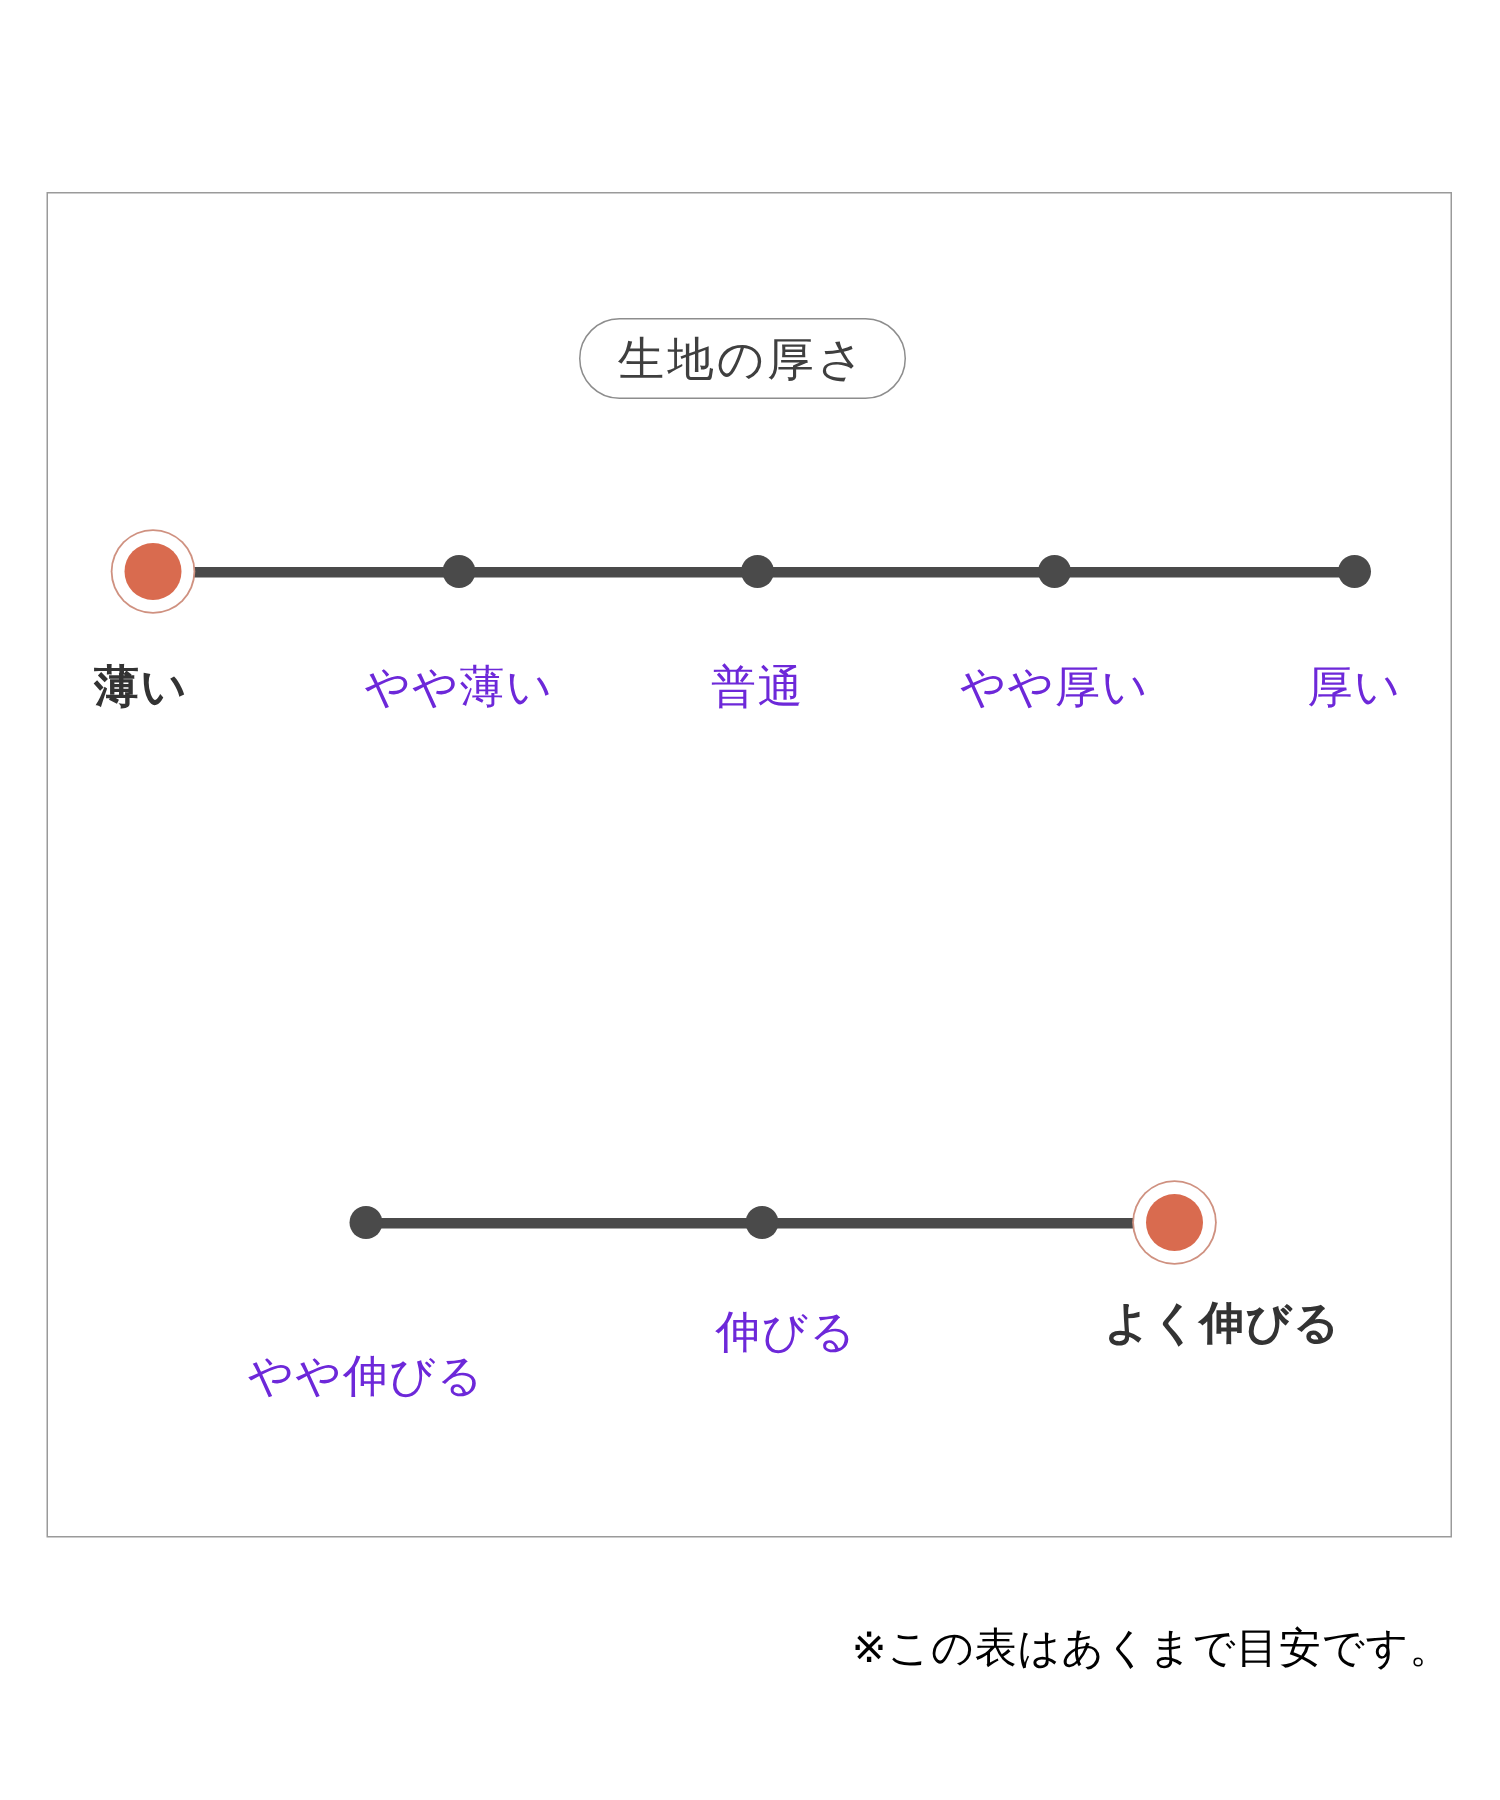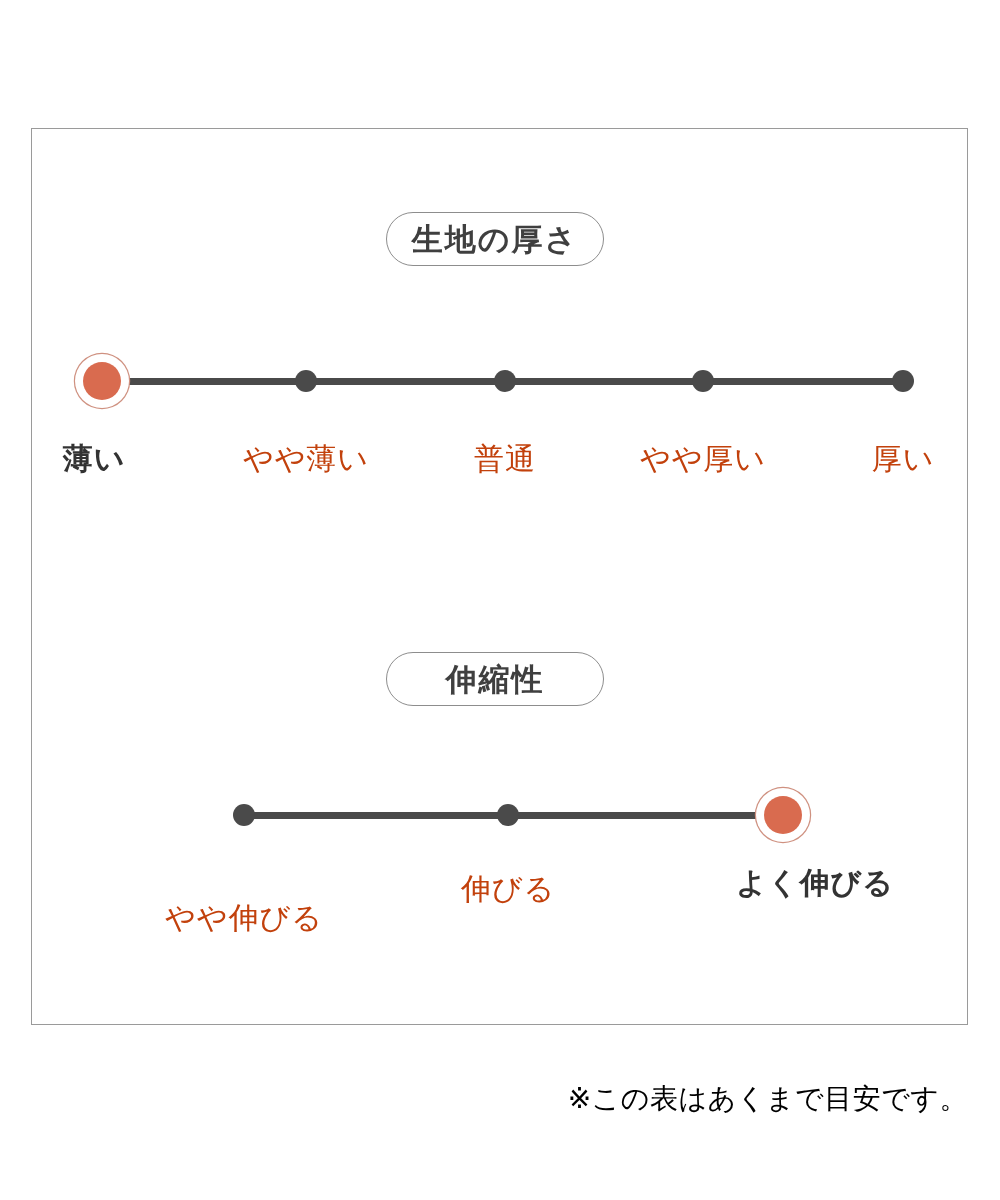--- a/index.html
+++ b/index.html
@@ -38,21 +38,20 @@
     align-items: center;
     justify-content: center;
     background: #ffffff;
   }
   .pill-label {
     font-size: 31px;
     letter-spacing: 2px;
     color: #3f3f3f;
     line-height: 1;
     white-space: nowrap;
-    font-weight: bold;
   }
 
   
   .scale {
     position: absolute;
     left: 0;
     width: 100%;
     height: 0;
   }
   .track {
@@ -73,21 +72,21 @@
     width: 38px;
     height: 38px;
     background: #d96b4f;
     box-shadow: 0 0 0 8px #ffffff, 0 0 0 9.2px #cf9180;
   }
   .tick-label {
     position: absolute;
     transform: translateX(-50%);
     font-size: 30px;
     line-height: 1;
-    color: #c2410c;
+    color: #6d28d9;
     white-space: nowrap;
     letter-spacing: 1px;
   }
   .tick-label.active {
     font-weight: bold;
     color: #333333;
   }
 
   
   .footnote {
@@ -120,32 +119,29 @@
     <div class="dot" style="left:671px; top:0;"></div>
     <div class="dot" style="left:871px; top:0;"></div>
 
     <div class="tick-label active" style="left:62px; top:63px;">薄い</div>
     <div class="tick-label" style="left:274px; top:63px;">やや薄い</div>
     <div class="tick-label" style="left:473px; top:63px;">普通</div>
     <div class="tick-label" style="left:671px; top:63px;">やや厚い</div>
     <div class="tick-label" style="left:871px; top:63px;">厚い</div>
   </div>
 
-  <div class="pill" style="left:354px; top:523px; width:218px;">
-    <span class="pill-label">伸縮性</span>
-  </div>
 
   <div class="scale" style="top:686px;">
 
     <div class="track" style="left:212px; top:-3.5px; width:539px;"></div>
 
     <div class="dot" style="left:212px; top:0;"></div>
     <div class="dot" style="left:476px; top:0;"></div>
     <div class="dot selected" style="left:751px; top:0;"></div>
 
     <div class="tick-label" style="left:212px; top:59px;margin-top:29px;">やや伸びる</div>
-    <div class="tick-label" style="left:476px; top:59px;">伸びる</div>
+    <div class="tick-label" style="left:492px; top:59px;">伸びる</div>
     <div class="tick-label active" style="left:751px; top:53px;margin-left:32px;">よく伸びる</div>
   </div>
 
 </div>
 
 <div class="footnote">※この表はあくまで目安です。</div>
 
 </body></html>

